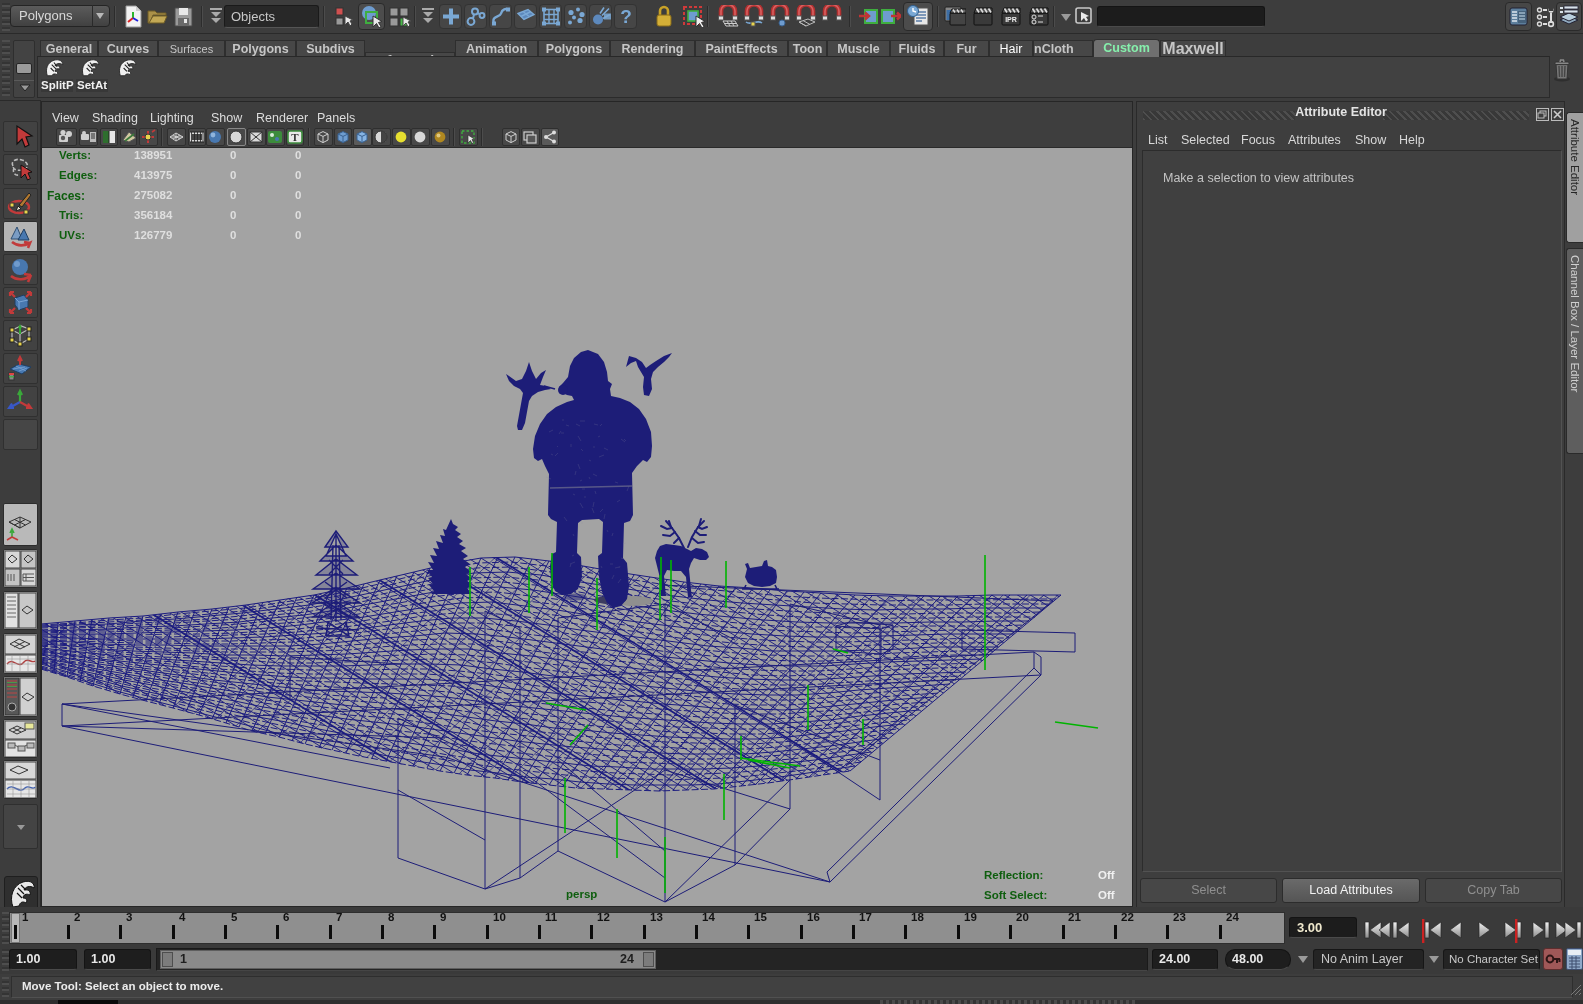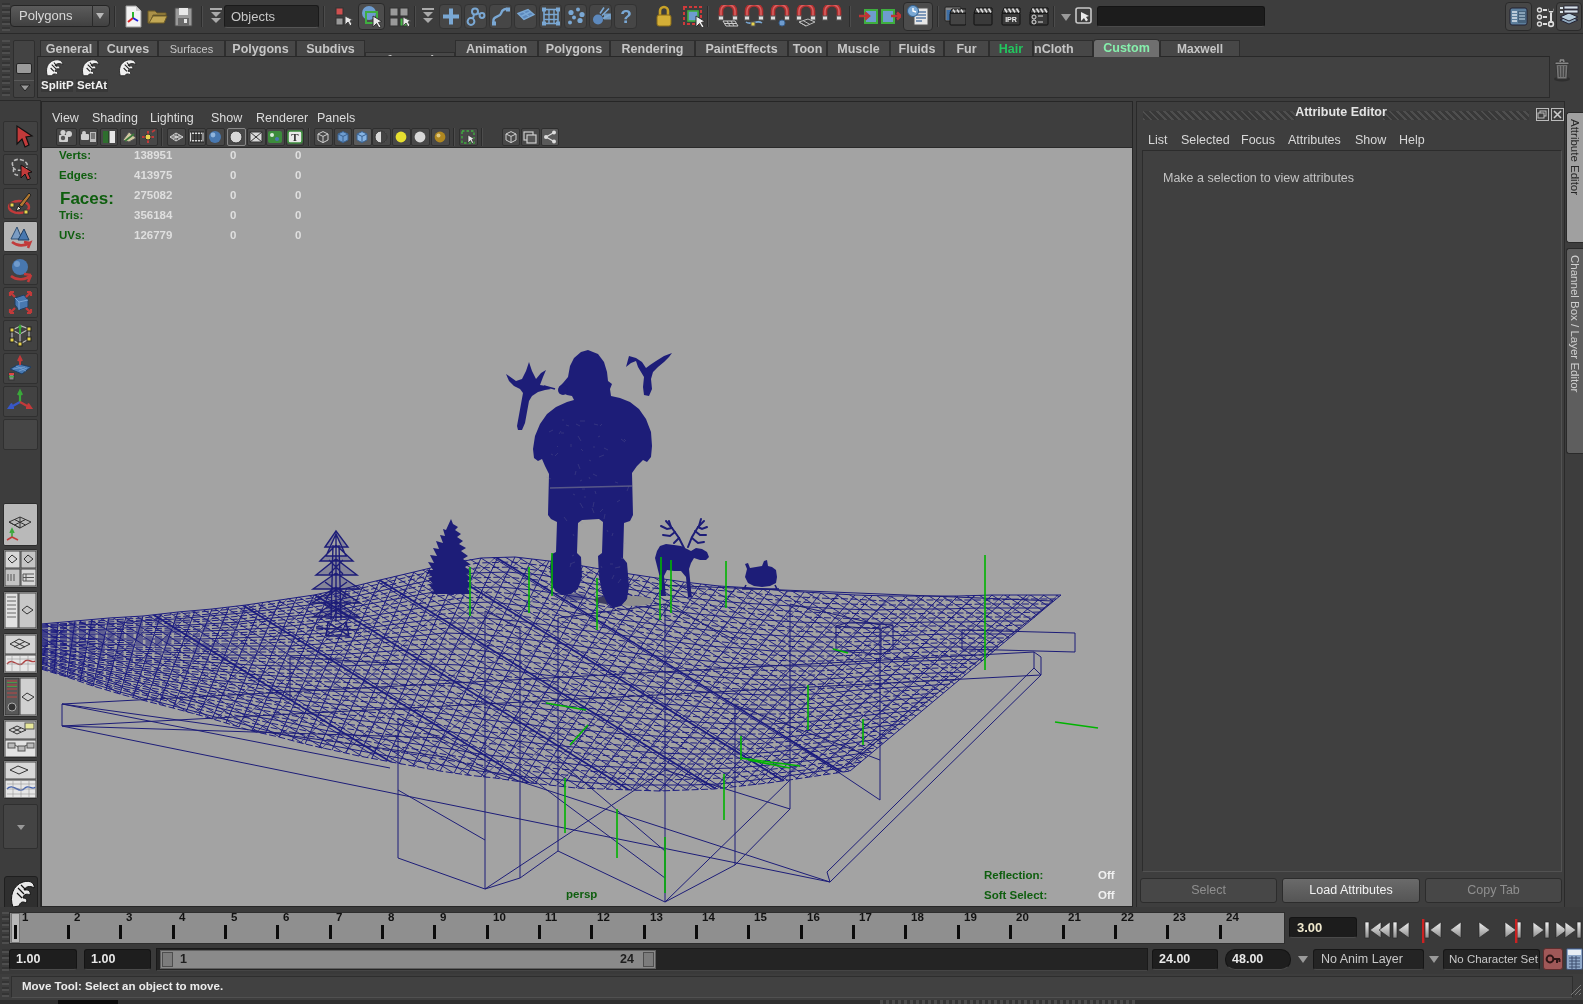--- a/index.html
+++ b/index.html
@@ -312,24 +312,24 @@
 <div class="abs" style="left:296px;top:40px;width:69px;height:16px;background:#474747;border:1px solid #2e2e2e;border-bottom:none;color:#c6c6c6;font-weight:bold;font-size:12.5px;text-align:center;line-height:16px">Subdivs</div>
 <div class="abs" style="left:365px;top:52px;width:90px;height:16px;background:#474747;border:1px solid #2e2e2e;border-bottom:none;color:#c6c6c6;font-weight:bold;font-size:14px;text-align:center;line-height:16px">Deformation</div>
 <div class="abs" style="left:455px;top:40px;width:83px;height:16px;background:#474747;border:1px solid #2e2e2e;border-bottom:none;color:#c6c6c6;font-weight:bold;font-size:12.5px;text-align:center;line-height:16px">Animation</div>
 <div class="abs" style="left:538px;top:40px;width:72px;height:16px;background:#474747;border:1px solid #2e2e2e;border-bottom:none;color:#c6c6c6;font-weight:bold;font-size:12.5px;text-align:center;line-height:16px">Polygons</div>
 <div class="abs" style="left:610px;top:40px;width:85px;height:16px;background:#474747;border:1px solid #2e2e2e;border-bottom:none;color:#c6c6c6;font-weight:bold;font-size:12.5px;text-align:center;line-height:16px">Rendering</div>
 <div class="abs" style="left:695px;top:40px;width:93px;height:16px;background:#474747;border:1px solid #2e2e2e;border-bottom:none;color:#c6c6c6;font-weight:bold;font-size:12.5px;text-align:center;line-height:16px">PaintEffects</div>
 <div class="abs" style="left:788px;top:40px;width:39px;height:16px;background:#474747;border:1px solid #2e2e2e;border-bottom:none;color:#c6c6c6;font-weight:bold;font-size:12.5px;text-align:center;line-height:16px">Toon</div>
 <div class="abs" style="left:827px;top:40px;width:63px;height:16px;background:#474747;border:1px solid #2e2e2e;border-bottom:none;color:#c6c6c6;font-weight:bold;font-size:12.5px;text-align:center;line-height:16px">Muscle</div>
 <div class="abs" style="left:890px;top:40px;width:54px;height:16px;background:#474747;border:1px solid #2e2e2e;border-bottom:none;color:#c6c6c6;font-weight:bold;font-size:12.5px;text-align:center;line-height:16px">Fluids</div>
 <div class="abs" style="left:944px;top:40px;width:45px;height:16px;background:#474747;border:1px solid #2e2e2e;border-bottom:none;color:#c6c6c6;font-weight:bold;font-size:12.5px;text-align:center;line-height:16px">Fur</div>
-<div class="abs" style="left:989px;top:40px;width:44px;height:16px;background:#474747;border:1px solid #2e2e2e;border-bottom:none;color:#22c55e;font-weight:bold;font-size:12.5px;text-align:center;line-height:16px">Hair</div>
+<div class="abs" style="left:989px;top:40px;width:44px;height:16px;background:#474747;border:1px solid #2e2e2e;border-bottom:none;color:#ffffff;font-weight:normal;font-size:12.5px;text-align:center;line-height:16px">Hair</div>
 <div class="abs" style="left:1033px;top:40px;width:60px;height:16px;background:#474747;border:1px solid #2e2e2e;border-bottom:none;color:#c6c6c6;font-weight:bold;font-size:12.5px;text-align:left;line-height:16px">nCloth</div>
 <div class="abs" style="left:1093px;top:39px;width:67px;height:18px;background:#6f6f6f;border:1px solid #2e2e2e;border-bottom:none;border-radius:4px 4px 0 0;color:#86efac;font-weight:bold;font-size:12.5px;text-align:center;line-height:17px;z-index:3">Custom</div>
-<div class="abs" style="left:1160px;top:40px;width:80px;height:16px;background:#474747;border:1px solid #2e2e2e;border-bottom:none;color:#c6c6c6;font-weight:bold;font-size:12px;text-align:center;line-height:16px">Maxwell</div>
+<div class="abs" style="left:1160px;top:40px;width:66px;height:16px;background:#474747;border:1px solid #2e2e2e;border-bottom:none;color:#c6c6c6;font-weight:bold;font-size:16px;text-align:center;line-height:16px">Maxwell</div>
 <div class="abs" style="left:37px;top:56px;width:1513px;height:42px;background:#414141;border:1px solid #2b2b2b;border-top-color:#282828"></div>
 <div class="abs" style="left:44px;top:58px;width:21px;height:20px;">
     <svg width="21" height="20" viewBox="0 0 19 18">
       <path d="M3 16 C1 10 3 4 9 2 C14 0.5 17 3 17 6 C14 4 11 5 10 7 C13 6 15 8 14 10 C12 9 10 10 10 12 C12 12 13 13 12 15 C10 14 8 14 7 16 Z" fill="#f0f0f0" stroke="#222" stroke-width="0.8"></path>
       <path d="M6 9 L9 12 M7 6 L11 10 M9 4 L12 8" stroke="#222" stroke-width="1"></path>
     </svg>
   </div>
 <div class="abs" style="left:80px;top:58px;width:21px;height:20px;">
     <svg width="21" height="20" viewBox="0 0 19 18">
       <path d="M3 16 C1 10 3 4 9 2 C14 0.5 17 3 17 6 C14 4 11 5 10 7 C13 6 15 8 14 10 C12 9 10 10 10 12 C12 12 13 13 12 15 C10 14 8 14 7 16 Z" fill="#f0f0f0" stroke="#222" stroke-width="0.8"></path>
@@ -1097,21 +1097,21 @@
     </g>
   </svg>
 <span class="abs" style="left:59px;top:149px;color:#0e5e0e;font-size:11.5px;font-weight:bold">Verts:</span>
 <span class="abs" style="left:134px;top:149px;color:#dfdfdf;font-size:11.5px;font-weight:bold">138951</span>
 <span class="abs" style="left:230px;top:149px;color:#dfdfdf;font-size:11.5px;font-weight:bold">0</span>
 <span class="abs" style="left:295px;top:149px;color:#dfdfdf;font-size:11.5px;font-weight:bold">0</span>
 <span class="abs" style="left:59px;top:169px;color:#0e5e0e;font-size:11.5px;font-weight:bold">Edges:</span>
 <span class="abs" style="left:134px;top:169px;color:#dfdfdf;font-size:11.5px;font-weight:bold">413975</span>
 <span class="abs" style="left:230px;top:169px;color:#dfdfdf;font-size:11.5px;font-weight:bold">0</span>
 <span class="abs" style="left:295px;top:169px;color:#dfdfdf;font-size:11.5px;font-weight:bold">0</span>
-<span class="abs" style="left:60px;top:189px;color:#0e5e0e;font-size:17px;font-weight:bold">Faces:</span>
+<span class="abs" style="left:47px;top:189px;color:#0e5e0e;font-size:12px;font-weight:bold">Faces:</span>
 <span class="abs" style="left:134px;top:189px;color:#dfdfdf;font-size:11.5px;font-weight:bold">275082</span>
 <span class="abs" style="left:230px;top:189px;color:#dfdfdf;font-size:11.5px;font-weight:bold">0</span>
 <span class="abs" style="left:295px;top:189px;color:#dfdfdf;font-size:11.5px;font-weight:bold">0</span>
 <span class="abs" style="left:59px;top:209px;color:#0e5e0e;font-size:11.5px;font-weight:bold">Tris:</span>
 <span class="abs" style="left:134px;top:209px;color:#dfdfdf;font-size:11.5px;font-weight:bold">356184</span>
 <span class="abs" style="left:230px;top:209px;color:#dfdfdf;font-size:11.5px;font-weight:bold">0</span>
 <span class="abs" style="left:295px;top:209px;color:#dfdfdf;font-size:11.5px;font-weight:bold">0</span>
 <span class="abs" style="left:59px;top:229px;color:#0e5e0e;font-size:11.5px;font-weight:bold">UVs:</span>
 <span class="abs" style="left:134px;top:229px;color:#dfdfdf;font-size:11.5px;font-weight:bold">126779</span>
 <span class="abs" style="left:230px;top:229px;color:#dfdfdf;font-size:11.5px;font-weight:bold">0</span>

